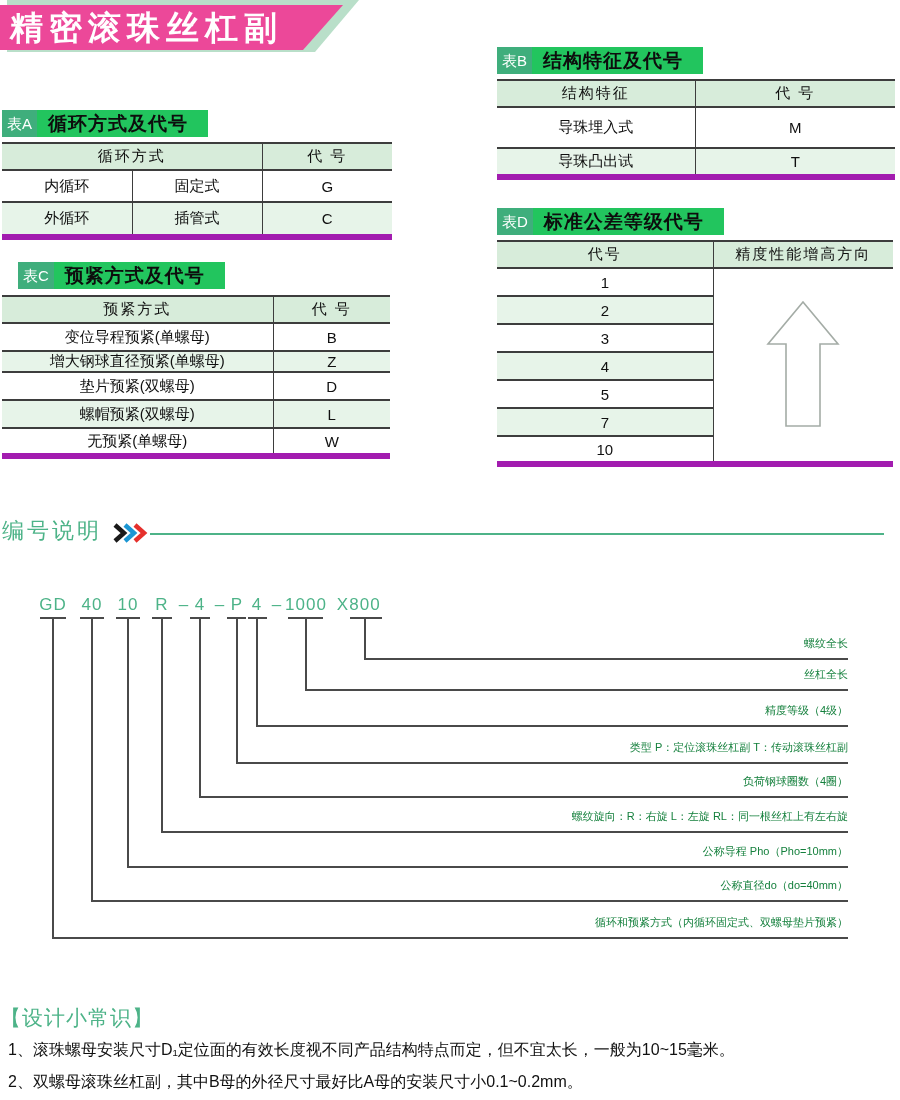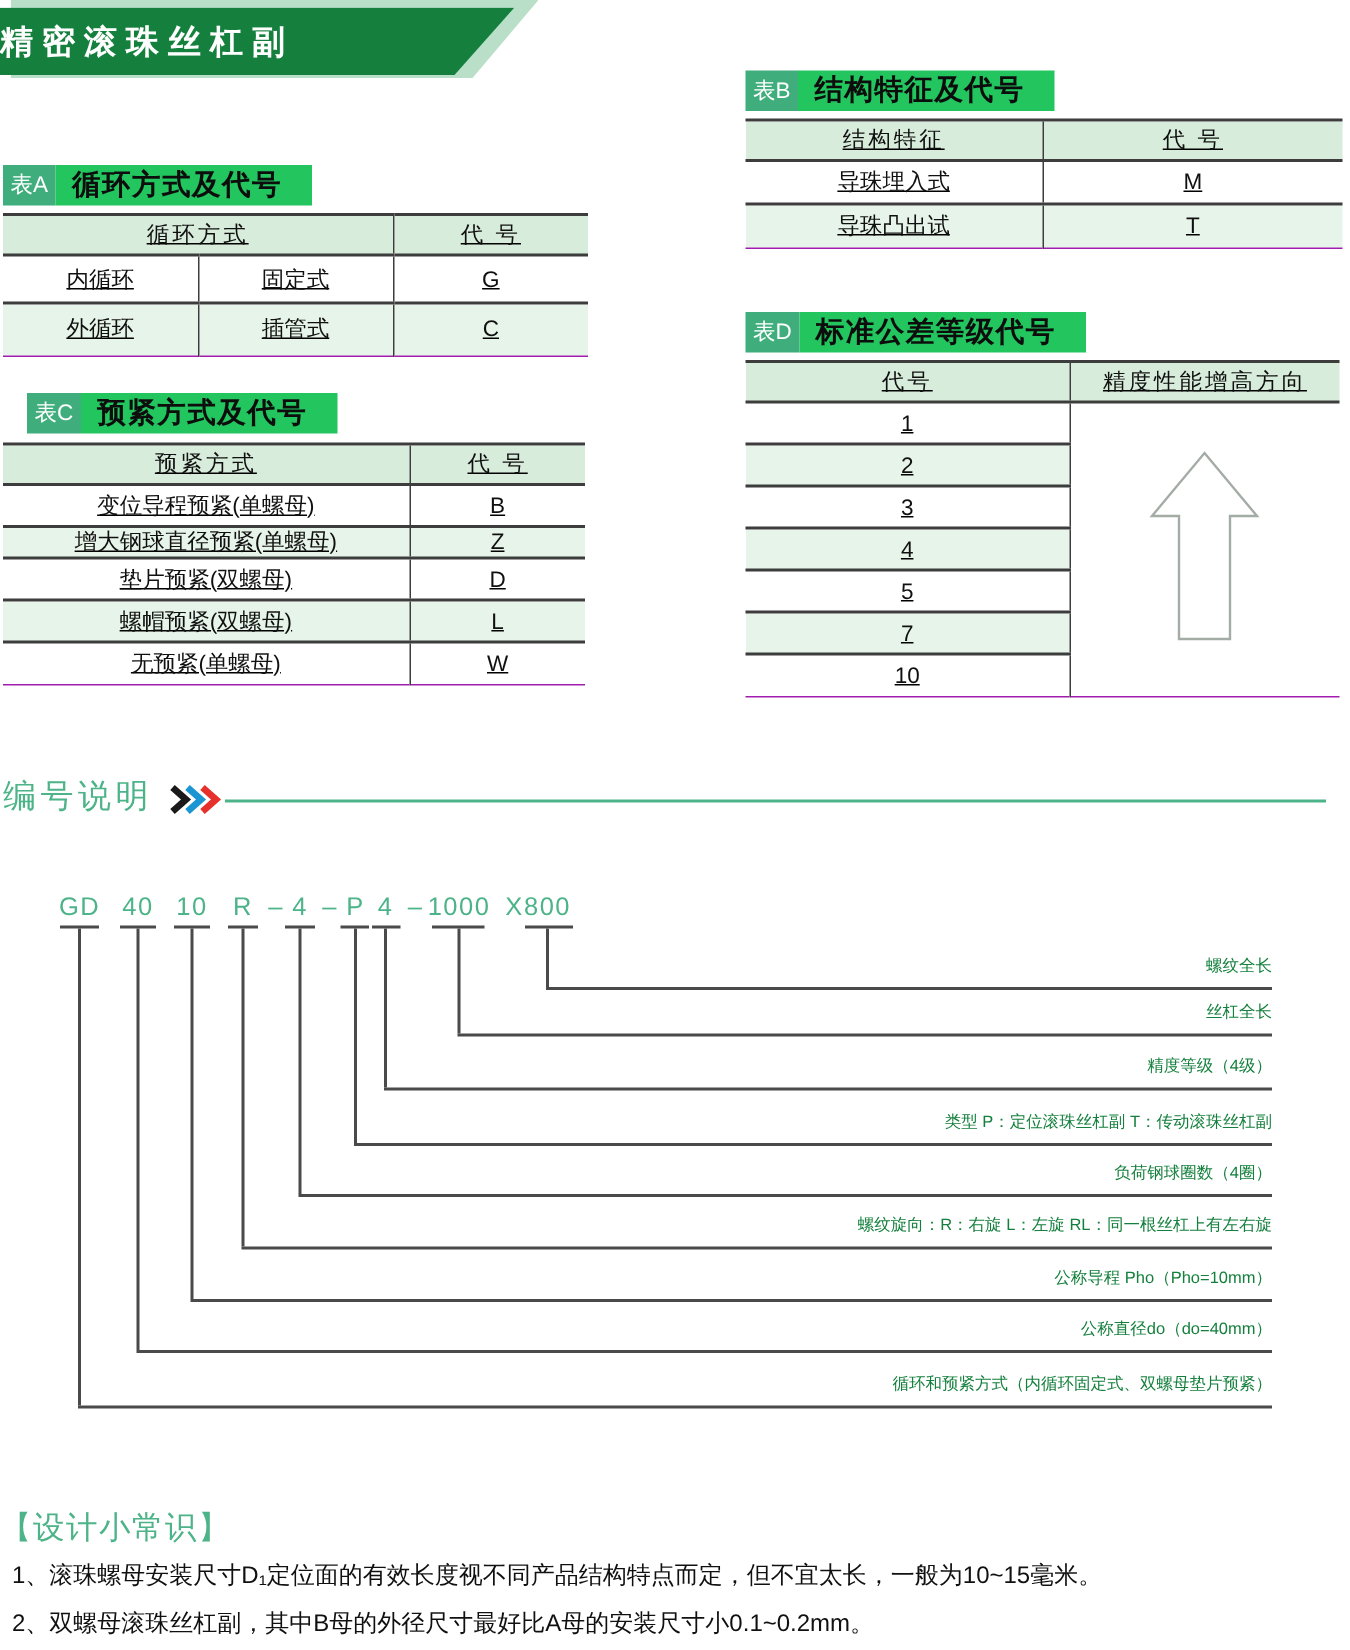--- a/index.html
+++ b/index.html
@@ -4,32 +4,32 @@
 <style>
   * { margin:0; padding:0; box-sizing:border-box; }
   html,body { background:#ffffff; }
   body { font-family:"Liberation Sans","DejaVu Sans",sans-serif; }
   .page { position:relative; width:900px; height:1100px; background:#fff; overflow:hidden; }
 
   
   .banner-back { position:absolute; left:7px; top:0; width:352px; height:52px;
     background:#b9dfc9; clip-path:polygon(0 0,100% 0,calc(100% - 44px) 100%,0 100%); }
   .banner-front { position:absolute; left:0; top:5px; width:343px; height:45px;
-    background:#15803d; clip-path:polygon(0 0,100% 0,calc(100% - 40px) 100%,0 100%);
-    color:#fff; font-size:22px; font-weight:bold; letter-spacing:6px; line-height:45px; }
+    background:#ec4899; clip-path:polygon(0 0,100% 0,calc(100% - 40px) 100%,0 100%);
+    color:#fff; font-size:33px; font-weight:bold; letter-spacing:6px; line-height:45px; padding-left:10px; }
 
   
   .block-head { position:absolute; display:flex; align-items:stretch; height:27px; }
   .badge { display:inline-block; background:#3fae7c; color:#fff; font-size:15px;
     line-height:27px; padding:0 5px; }
   .block-title { display:inline-block; background:#22c55e; color:#0d0d0d; font-weight:bold;
     font-size:19px; line-height:27px; padding:0 20px 0 11px; letter-spacing:1px; white-space:nowrap; }
 
   table.tbl { position:absolute; border-collapse:collapse; table-layout:fixed;
-    border-bottom:1px solid #a21caf;text-decoration:underline; }
+    border-bottom:6px solid #a21caf; }
   table.tbl td { text-align:center; vertical-align:middle; font-size:15px; color:#101010;
     border-top:2px solid #3d3d3d; background:#fff; overflow:hidden; white-space:nowrap; }
   table.tbl td + td { border-left:1.5px solid #3d3d3d; }
   table.tbl tr.head td { background:#d7ecda; letter-spacing:2px; }
   table.tbl tr.alt td { background:#e7f4e9; }
   td.arrow-cell { background:#fff !important; }
 
   
   .num-heading { position:absolute; left:2px; top:516px; color:#4db388; font-size:22px;
     letter-spacing:3px; font-weight:500; }
@@ -64,21 +64,21 @@
     <span class="badge">表B</span>
     <span class="block-title">结构特征及代号</span>
   </div>
   <table class="tbl" style="left:497px; top:79px; width:398px;">
     <tbody>
         <tr class="head">
       <td style="width:198px; height:27px;">结构特征</td>
       <td style="width:200px;">代 号</td>
     </tr>
     <tr>
-      <td style="height:29px;">导珠埋入式</td>
+      <td style="height:41px;">导珠埋入式</td>
       <td>M</td>
     </tr>
     <tr class="alt">
       <td style="height:29px;">导珠凸出试</td>
       <td>T</td>
     </tr>
   </tbody>
     </table>
 
   <div class="block-head" style="left:2px; top:110px;">

